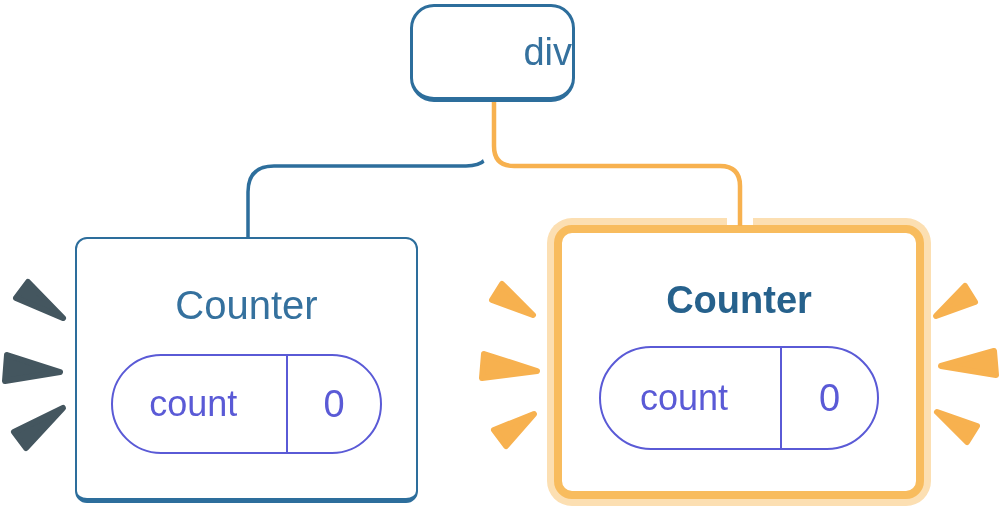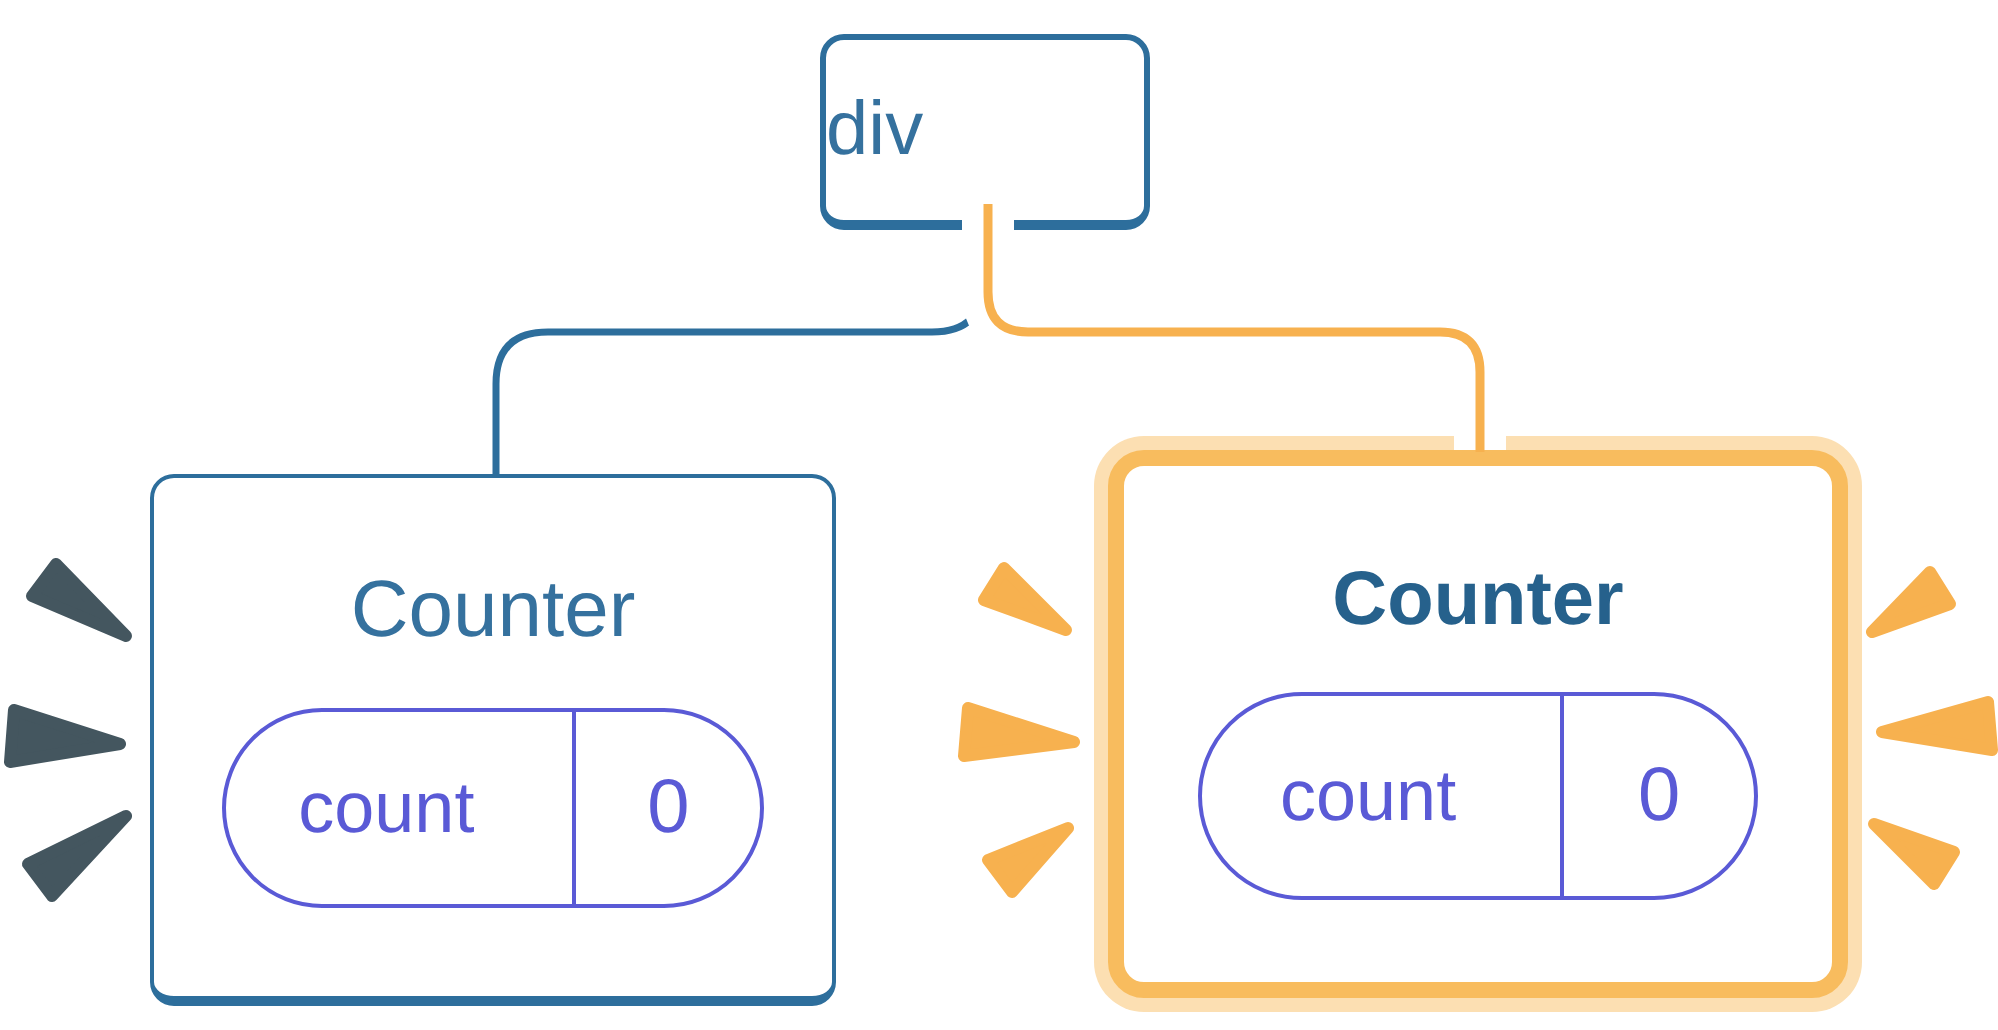--- a/index.html
+++ b/index.html
@@ -6,23 +6,23 @@
     --blue:#2D6E9C; --blue-text:#35719E; --navy-bold:#26618C;
     --orange:#F7B14F; --orange-border:#F8BC5E; --orange-halo:#FCDFB2;
     --purple:#5A5AD6; --dark-spark:#44565F; --card-bg:#FFFFFF; --page-bg:#FFFFFF;
   }
   *{margin:0;padding:0;box-sizing:border-box}
   html,body{width:999px;height:515px;overflow:hidden;background:var(--page-bg);
     font-family:"Liberation Sans", sans-serif;}
   .stage{position:relative;width:999px;height:515px;background:var(--page-bg);}
 
   
-  .root-node{position:absolute;left:410px;top:17px;width:165px;height:98px;
+  .root-node{position:absolute;left:410px;top:4px;width:165px;height:98px;
     background:var(--card-bg);border:3px solid var(--blue);border-bottom-width:5px;
-    border-radius:12px;display:flex;align-items:center;justify-content:flex-start;z-index:1;}
+    border-radius:24px;display:flex;align-items:center;justify-content:flex-end;z-index:1;}
   .root-node .label{font-size:38px;color:var(--blue-text);}
 
   
   .card-left{position:absolute;left:75px;top:237px;width:343px;height:266px;
     background:var(--card-bg);border:2.5px solid var(--blue);border-bottom-width:5px;
     border-radius:12px;display:flex;flex-direction:column;align-items:center;z-index:1;}
   .card-left .title{margin-top:44px;font-size:40px;color:var(--blue-text);}
 
   
   .card-right{position:absolute;left:554px;top:225px;width:370px;height:274px;

